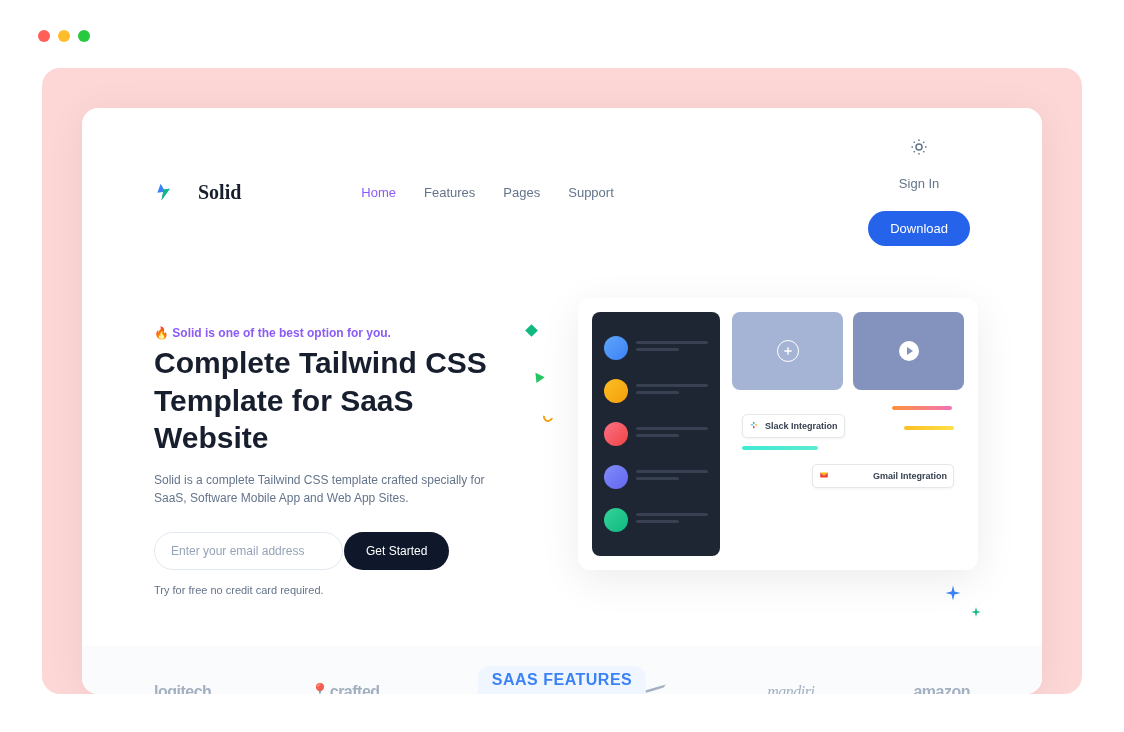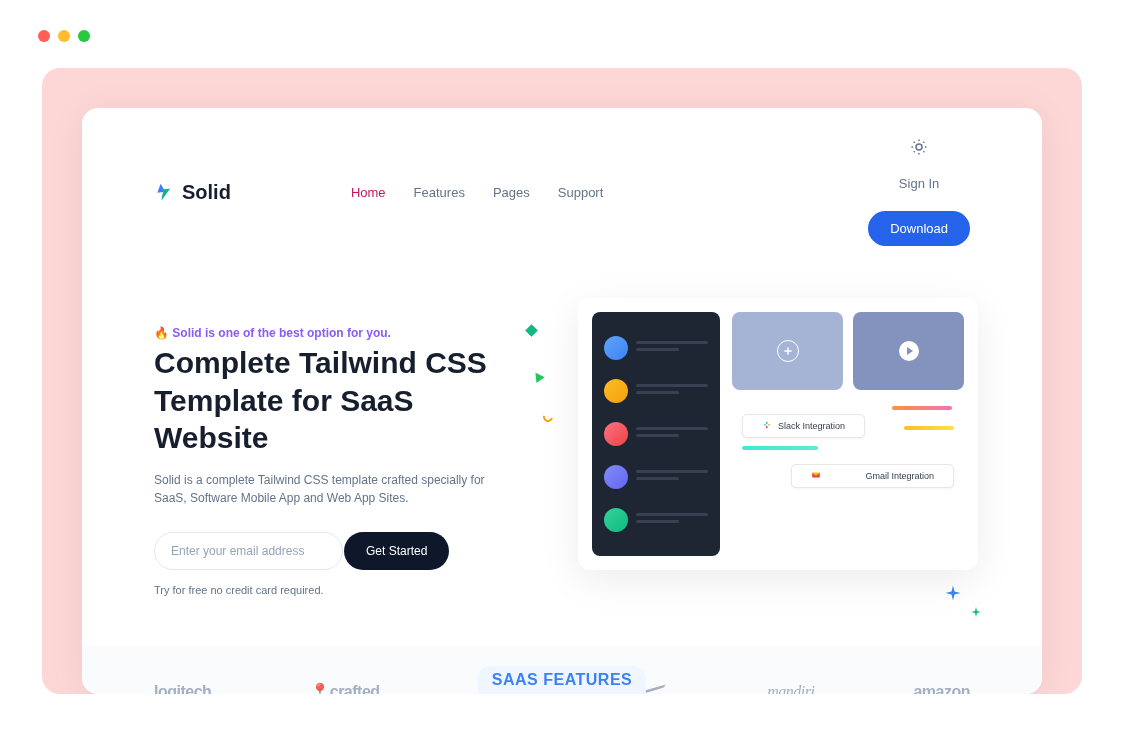--- a/index.html
+++ b/index.html
@@ -8,26 +8,26 @@
     .browser-dots { position: absolute; top: 30px; left: 38px; display: flex; gap: 8px; }
     .dot { width: 12px; height: 12px; border-radius: 50%; }
     .dot.red { background: #ff5f56; }
     .dot.yellow { background: #ffbd2e; }
     .dot.green { background: #27c93f; }
     
     .outer-frame { position: absolute; top: 68px; left: 42px; right: 42px; bottom: 38px; background: #fdd7d5; border-radius: 18px; overflow: hidden; }
     .inner-frame { position: absolute; top: 40px; left: 40px; right: 40px; bottom: 0; background: #fff; border-radius: 16px; box-shadow: 0 4px 40px rgba(0,0,0,0.06); overflow: hidden; }
     
     .nav { display: flex; align-items: center; padding: 30px 72px 12px; }
-    .logo { display: flex; align-items: center; gap: 8px; }
+    .logo { display: flex; align-items: center; gap: 24px; font-family: Liberation Serif, serif; }
     .logo-icon { width: 20px; height: 20px; position: relative; }
     .logo-text { font-size: 20px; font-weight: 800; color: #171e2e; }
     .nav-links { display: flex; gap: 28px; margin-left: 120px; }
     .nav-link { font-size: 13px; color: #64748b; cursor: pointer; }
-    .nav-link.active { color: #be185d; }
+    .nav-link.active { color: #8b5cf6; }
     .nav-right { margin-left: auto; display: flex; align-items: center; gap: 20px; flex-direction: column; }
     .theme-icon { width: 18px; height: 18px; color: #64748b; cursor: pointer; }
     .sign-in { font-size: 13px; color: #64748b; cursor: pointer; }
     .download-btn { background: #2563eb; color: #fff; font-size: 13px; font-weight: 500; padding: 10px 22px; border-radius: 24px; border: none; cursor: pointer; }
     
     .hero { display: flex; padding: 40px 72px 0; gap: 40px; }
     .hero-left { flex: 0 0 45%; padding-top: 28px; }
     .tag { font-size: 12px; font-weight: 600; color: #8b5cf6; margin-bottom: 4px; }
     .hero-title { font-size: 30px; font-weight: 800; color: #171e2e; line-height: 1.25; margin-bottom: 14px; }
     .hero-title .underline-mark { position: relative; display: inline; }
@@ -53,21 +53,21 @@
     .side-line { height: 3px; background: #374151; border-radius: 2px; margin-bottom: 4px; }
     .side-line.short { width: 60%; }
     .mockup-main { flex: 1; display: flex; flex-direction: column; gap: 10px; }
     .cards-row { display: flex; gap: 10px; }
     .card { flex: 1; background: #a5b4d4; border-radius: 8px; height: 78px; display: flex; align-items: center; justify-content: center; }
     .card.dark { background: #8393bd; }
     .card-icon { width: 22px; height: 22px; border: 1.5px solid #fff; border-radius: 50%; position: relative; }
     .card-play { width: 0; height: 0; border-left: 6px solid #8393bd; border-top: 4px solid transparent; border-bottom: 4px solid transparent; margin-left: 2px; }
     .card-play-wrap { width: 20px; height: 20px; background: #fff; border-radius: 50%; display: flex; align-items: center; justify-content: center; }
     .integrations { background: #fff; border-radius: 8px; padding: 14px 12px; position: relative; height: 100px; }
-    .int-chip { display: inline-flex; align-items: center; gap: 6px; background: #fff; border: 1px solid #e5e7eb; border-radius: 5px; padding: 5px 19px; font-size: 9px; font-weight: 400; color: #374151; box-shadow: 0 1px 3px rgba(0,0,0,0.05); }
+    .int-chip { display: inline-flex; align-items: center; gap: 6px; background: #fff; border: 1px solid #e5e7eb; border-radius: 5px; padding: 5px 6px; font-size: 9px; font-weight: 700; color: #374151; box-shadow: 0 1px 3px rgba(0,0,0,0.05); }
     .int-chip.slack { position: absolute; top: 14px; left: 10px; }
     .int-chip.gmail { position: absolute; bottom: 12px; right: 10px; gap: 44px; }
     .int-bar { position: absolute; height: 4px; border-radius: 2px; }
     .int-bar.b1 { top: 6px; right: 12px; width: 60px; background: linear-gradient(90deg, #fb923c, #f472b6); }
     .int-bar.b2 { top: 26px; right: 10px; width: 50px; background: linear-gradient(90deg, #fbbf24, #fde047); }
     .int-bar.b3 { top: 46px; left: 10px; width: 76px; background: linear-gradient(90deg, #3dead0, #5eead4); }
     
     .decor { position: absolute; }
     .decor.triangle { top: 74px; left: -28px; width: 0; height: 0; border-left: 5px solid transparent; border-right: 5px solid transparent; border-bottom: 9px solid #22c55e; transform: rotate(-35deg); }
     .decor.arc { top: 114px; left: -18px; width: 10px; height: 10px; border: 2px solid #f59e0b; border-radius: 50%; border-right-color: transparent; border-top-color: transparent; transform: rotate(-30deg); }

